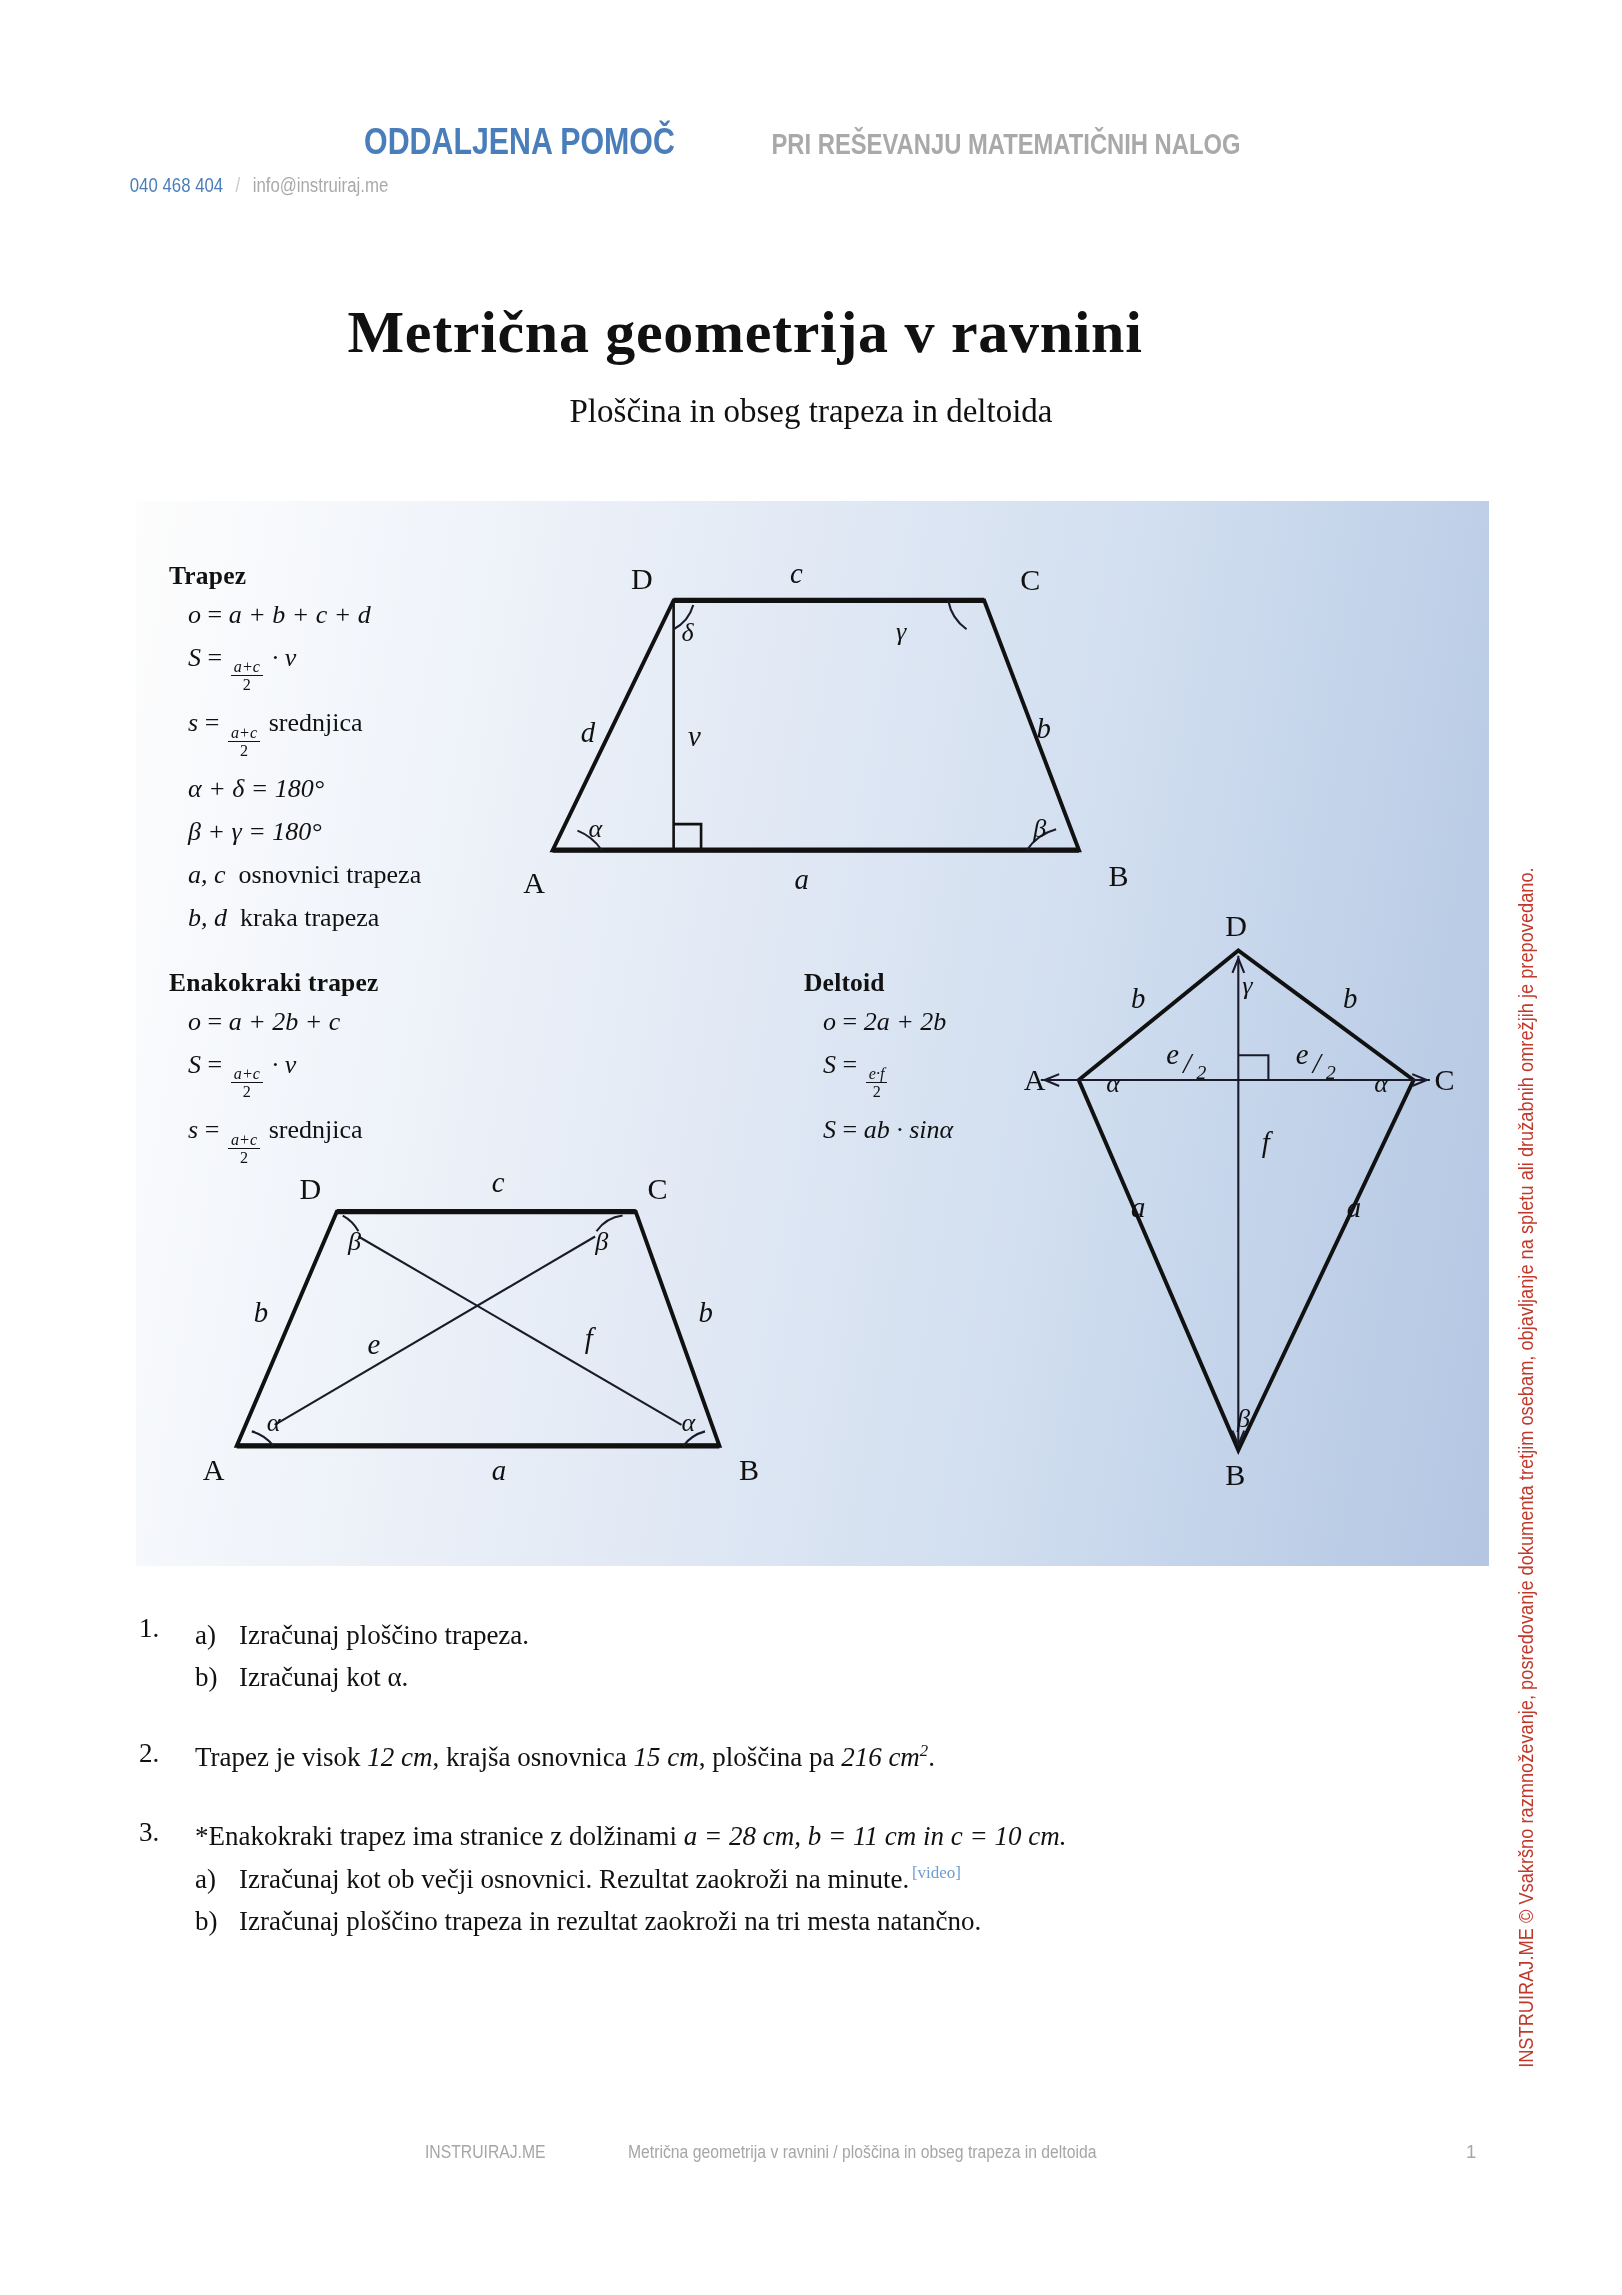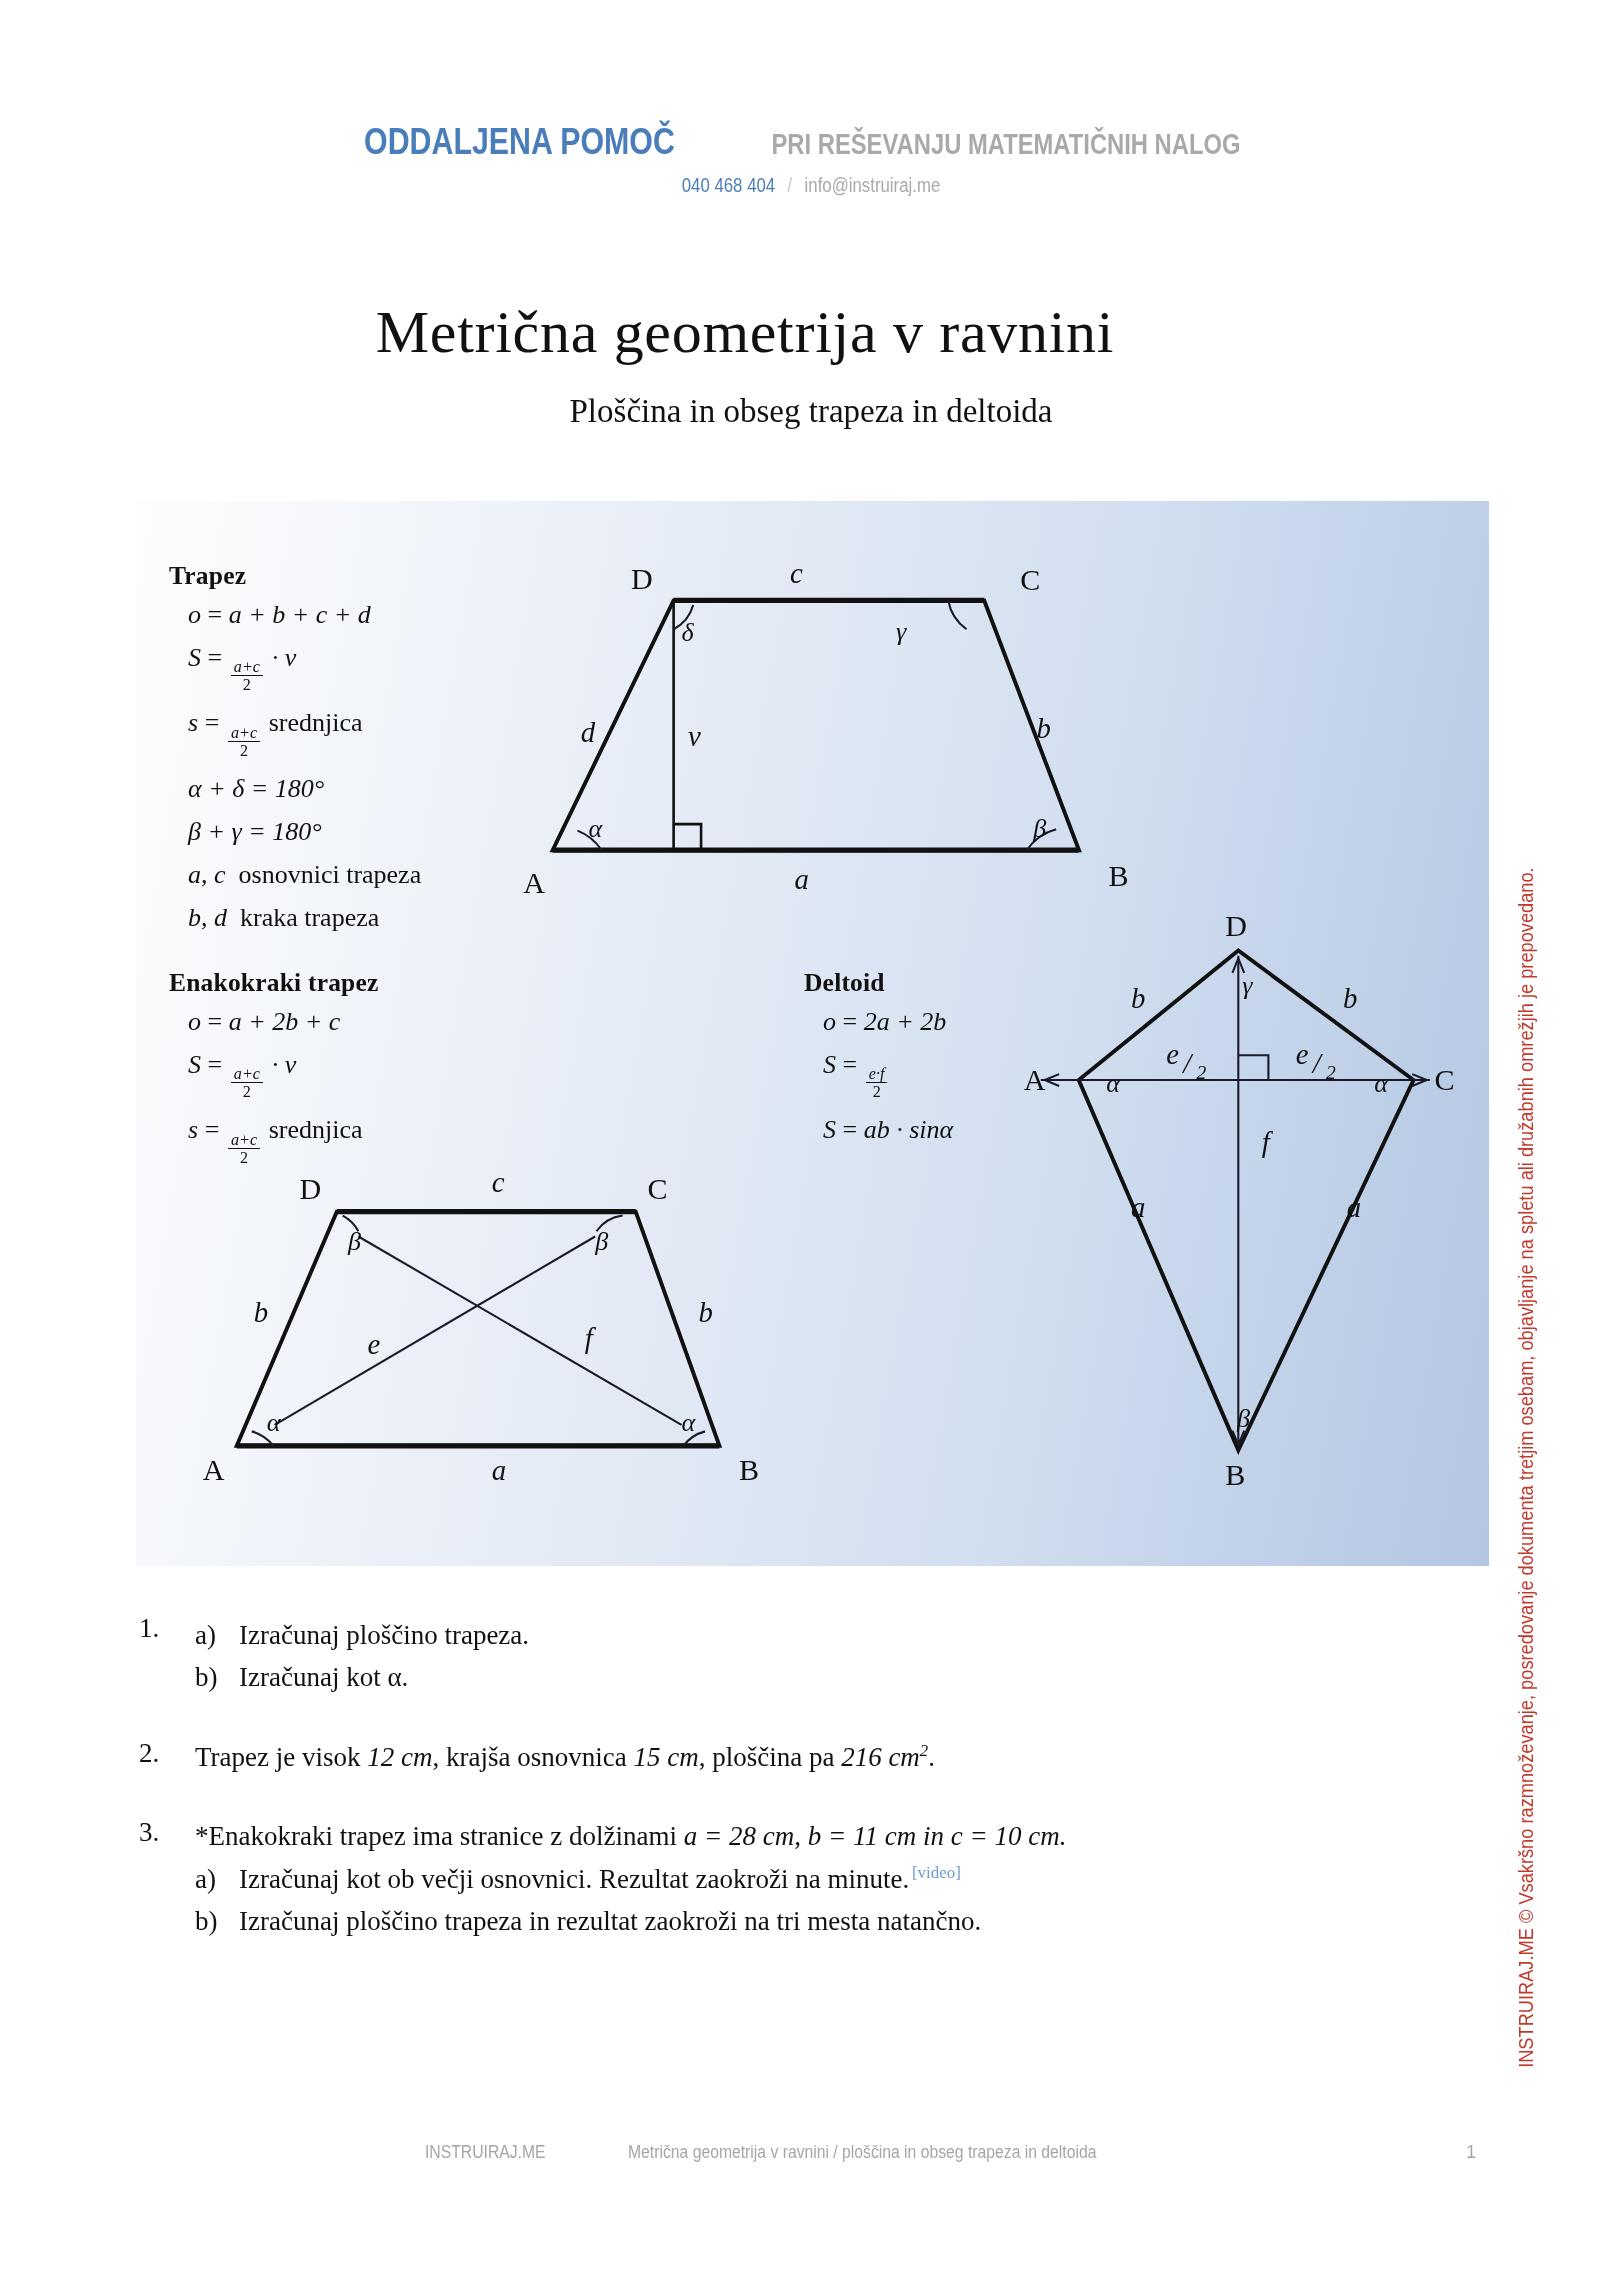--- a/index.html
+++ b/index.html
@@ -3,21 +3,21 @@
 <meta charset="utf-8">
 <style>
   html,body{margin:0;padding:0;}
   body{
     width:1622px;height:2295px;background:#ffffff;
     font-family:"Liberation Serif",serif;position:relative;overflow:hidden;
   }
   .page{position:absolute;inset:0;}
 
   
-  .brandbar{position:absolute;top:121px;left:0;width:1622px;text-align:center;}
+  .brandbar{position:absolute;top:121px;left:0;width:1622px;text-align:left;}
   .brand-line{display:flex;align-items:baseline;justify-content:center;gap:11.8px;}
   .brand-main{
     font-family:"Liberation Sans",sans-serif;font-weight:bold;
     font-size:37px;letter-spacing:0px;color:#4a7ebb;
     transform:scaleX(.82);transform-origin:center;
   }
   .brand-sub{
     font-family:"Liberation Sans",sans-serif;font-weight:bold;
     font-size:29px;color:#a9a9a9;letter-spacing:0px;
     transform:scaleX(.82);transform-origin:center;
@@ -26,21 +26,21 @@
     margin-top:10.5px;font-family:"Liberation Sans",sans-serif;font-size:20px;
     transform:scaleX(.84);
   }
   .contact .phone{color:#4a7ebb;}
   .contact .slash{color:#c9c9c9;padding:0 9.2px;}
   .contact .mail{color:#a9a9a9;}
 
   
   .doc-title{
     position:absolute;top:298px;left:0;width:1490px;text-align:center;
-    font-size:60px;color:#111;letter-spacing:0.7px;
+    font-size:60px;color:#111;letter-spacing:0.7px;font-weight:bold;
   }
   .doc-sub{
     position:absolute;top:393px;left:0;width:1622px;text-align:center;
     font-size:33px;color:#111;font-family:Liberation Serif, serif;
   }
 
   
   .panel{
     position:absolute;left:136px;top:501px;width:1353px;height:1065px;
     background:linear-gradient(100deg,#fdfdfd 0%,#f3f6fb 16%,#e3eaf5 42%,#d2dff0 66%,#bfd0e8 86%,#b4c6e2 100%);

